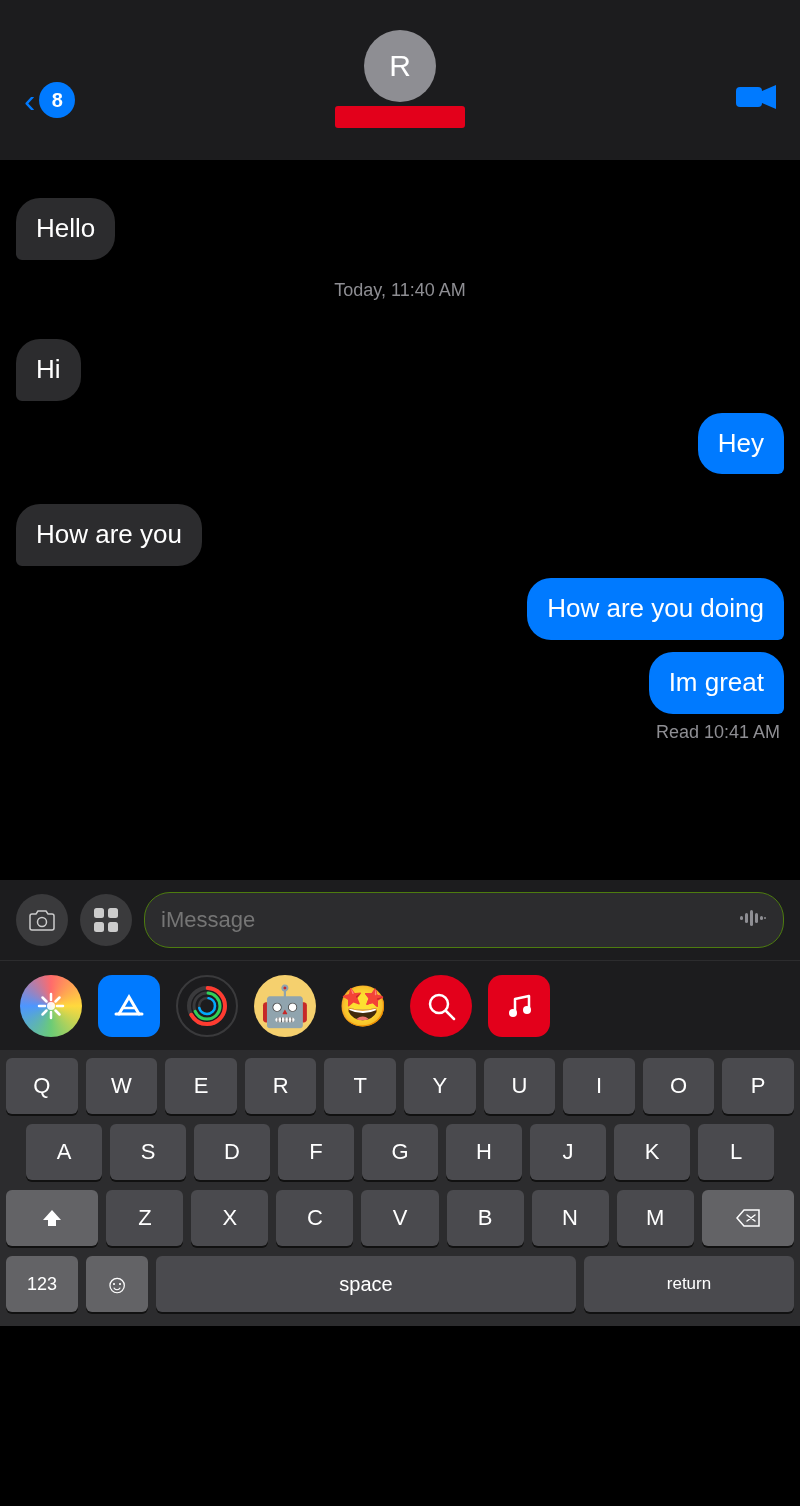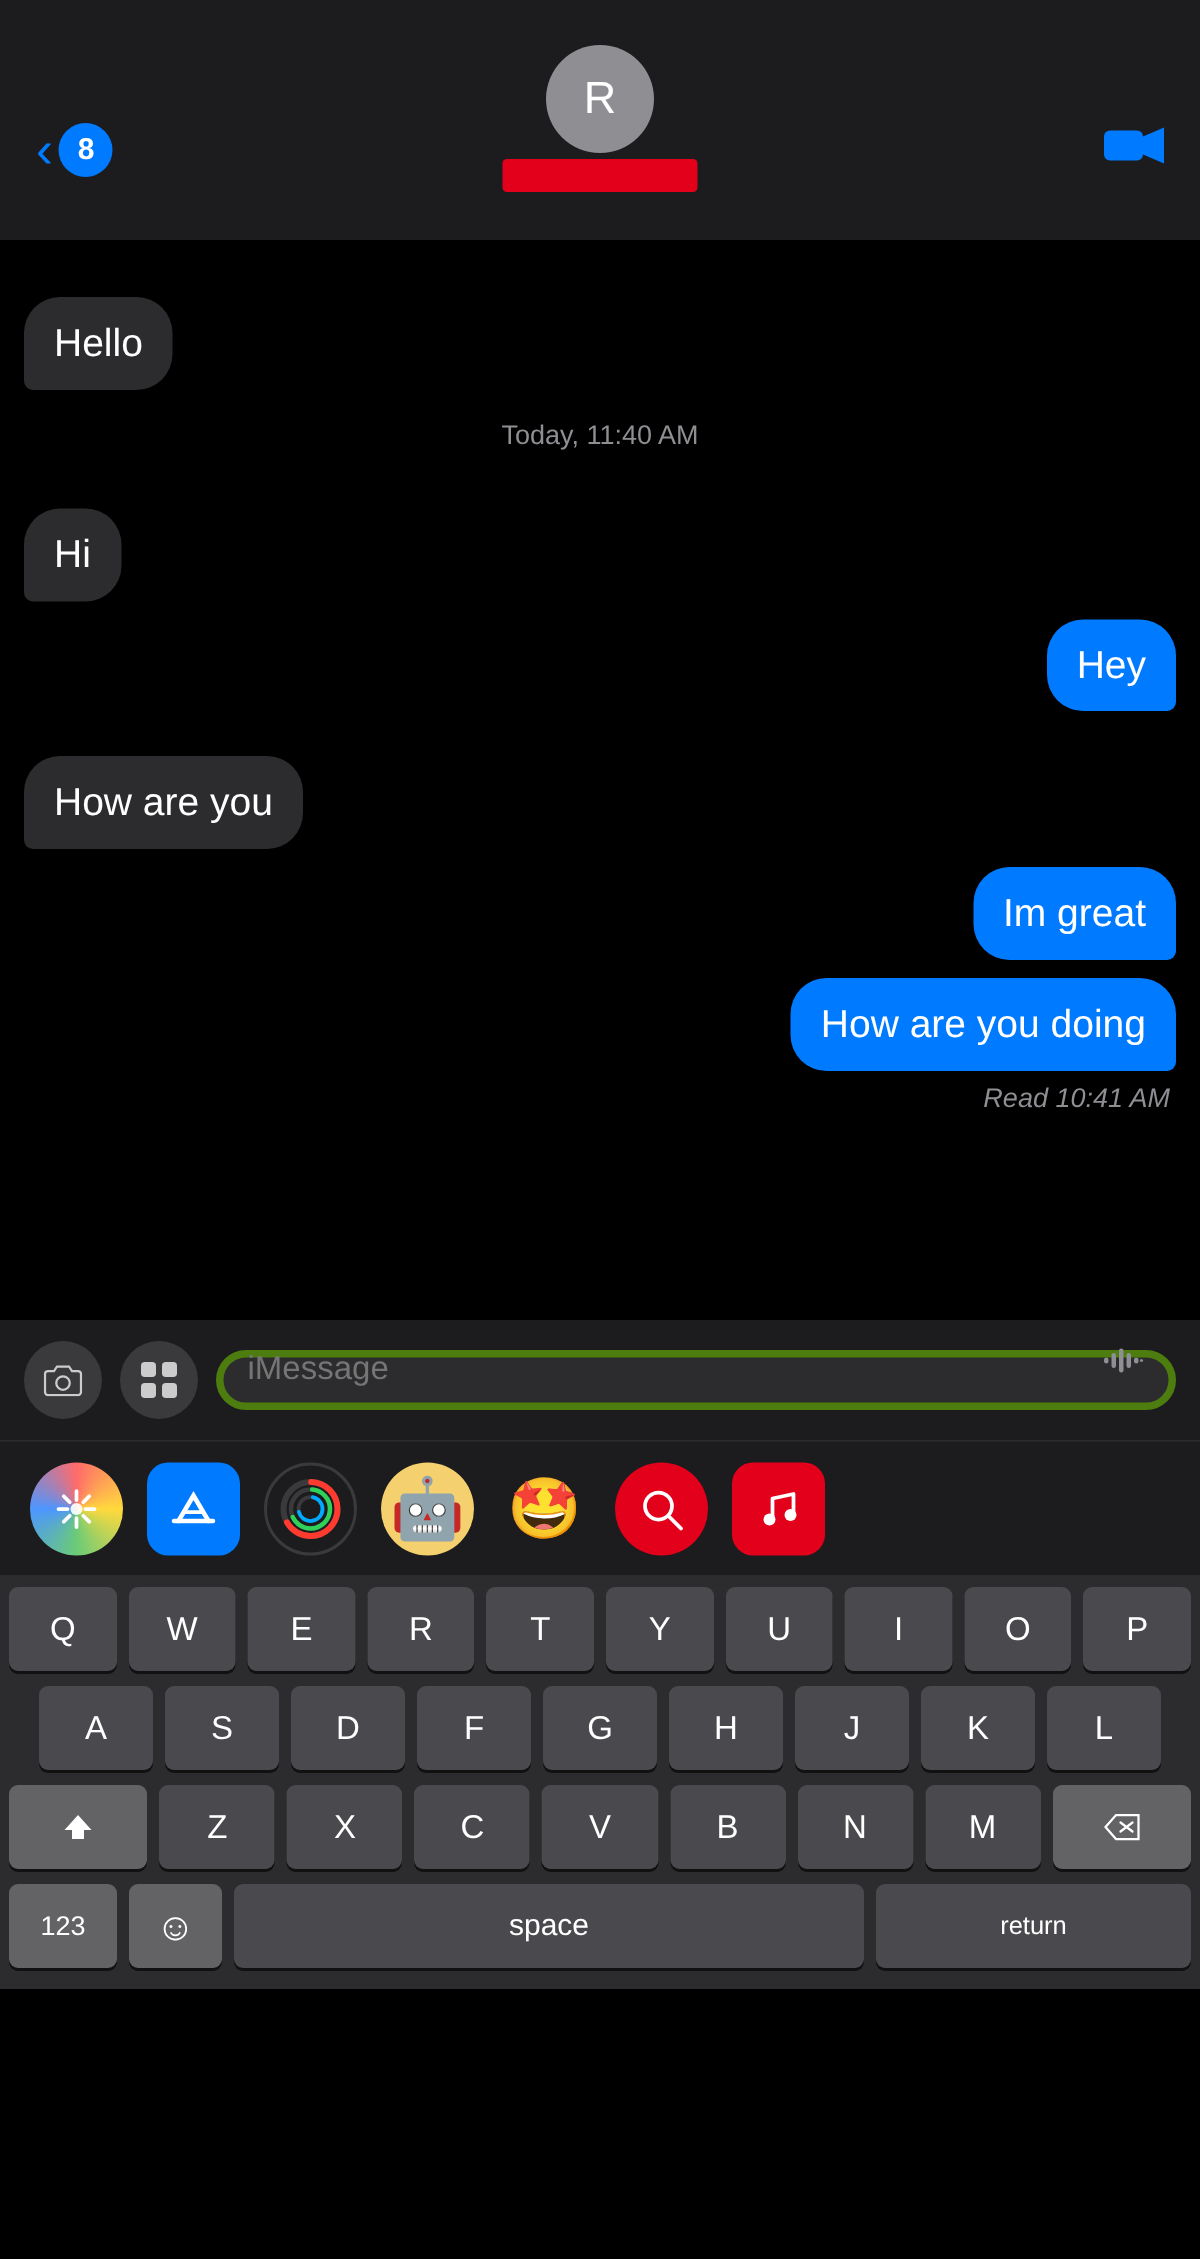--- a/index.html
+++ b/index.html
@@ -118,21 +118,20 @@
       color: #8e8e93;
       font-size: 18px;
       padding: 8px 0;
     }
     .read-receipt {
       text-align: right;
       color: #8e8e93;
       font-size: 18px;
       padding-right: 4px;
       margin-top: -4px;
-      font-style: italic;
     }
 
     
     .input-bar {
       background: #1c1c1e;
       padding: 12px 16px;
       display: flex;
       align-items: center;
       gap: 12px;
       height: 80px;
@@ -147,25 +146,25 @@
       justify-content: center;
       color: #fff;
       font-size: 22px;
       cursor: pointer;
       flex-shrink: 0;
     }
     .message-input-wrap {
       flex: 1;
       background: #2c2c2e;
       border-radius: 26px;
-      border: 5px solid #4d7c0f;
-      display: flex;
-      align-items: flex-end;
+      border: 1px solid #4d7c0f;
+      display: flex;
+      align-items: center;
       padding: 10px 16px;
-      height: 40px;
+      height: 56px;
     }
     .message-input {
       flex: 1;
       background: transparent;
       border: none;
       outline: none;
       color: #8e8e93;
       font-size: 22px;
       caret-color: #007AFF;
     }
@@ -299,25 +298,25 @@
 
   <div class="msg-bubble msg-sent">
     <span>Hey</span>
   </div>
 
   <div class="msg-bubble msg-received">
     <span>How are you</span>
   </div>
 
   <div class="msg-bubble msg-sent">
+    <span>How are you doing</span>
+  </div>
+
+  <div class="msg-bubble msg-sent">
     <span>Im great</span>
-  </div>
-
-  <div class="msg-bubble msg-sent">
-    <span>How are you doing</span>
   </div>
 
   <div class="read-receipt">
     <span>Read 10:41 AM</span>
   </div>
 </div>
 
 <div class="input-bar">
   <div class="input-icon-btn">
     <svg width="26" height="22" viewBox="0 0 26 22" fill="none">

